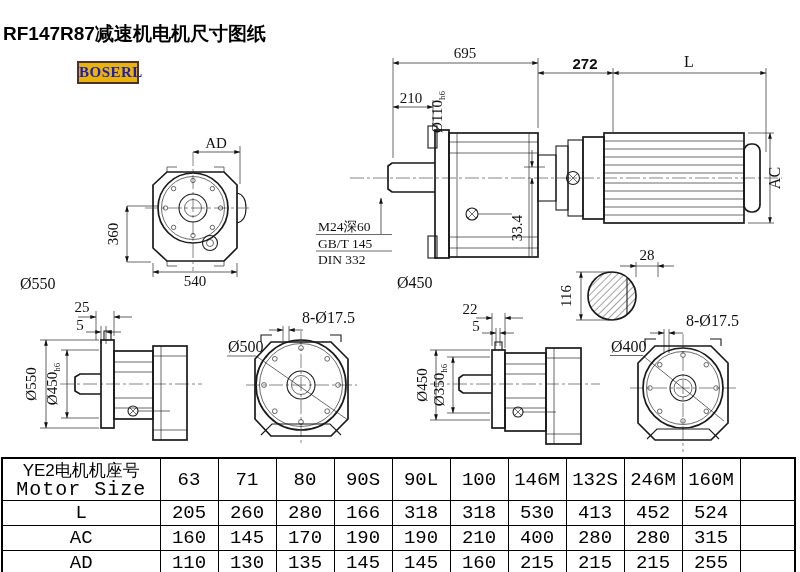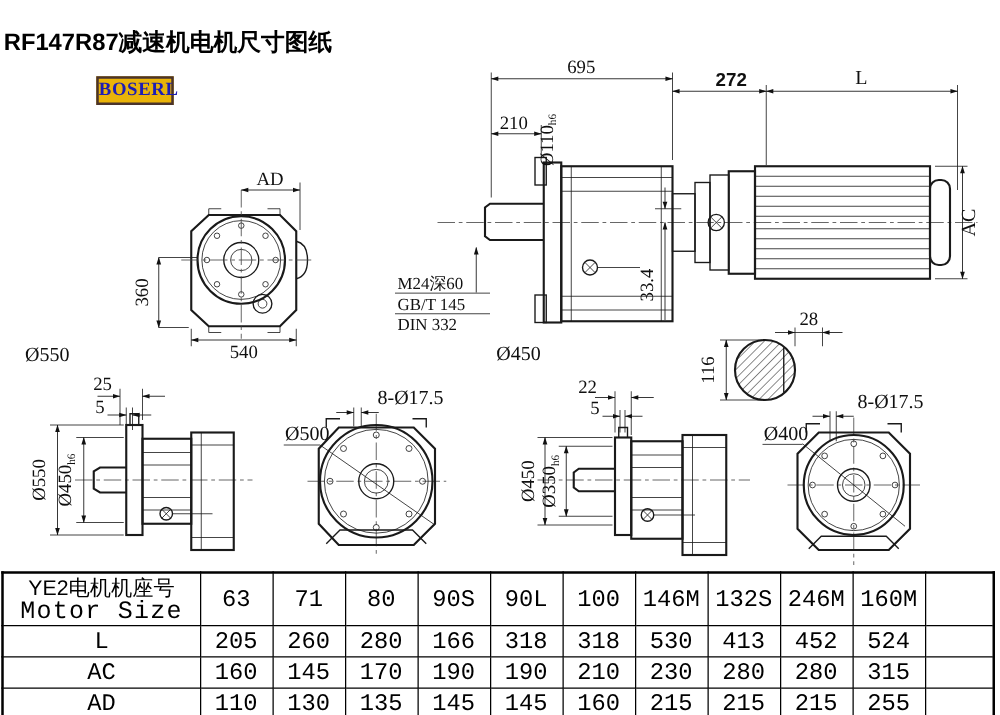--- a/index.html
+++ b/index.html
@@ -381,21 +381,21 @@
       <td></td>
     </tr>
     <tr>
       <td>AC</td>
       <td>160</td>
       <td>145</td>
       <td>170</td>
       <td>190</td>
       <td>190</td>
       <td>210</td>
-      <td>230</td>
+      <td>400</td>
       <td>280</td>
       <td>280</td>
       <td>315</td>
       <td></td>
     </tr>
     <tr>
       <td>AD</td>
       <td>110</td>
       <td>130</td>
       <td>135</td>

